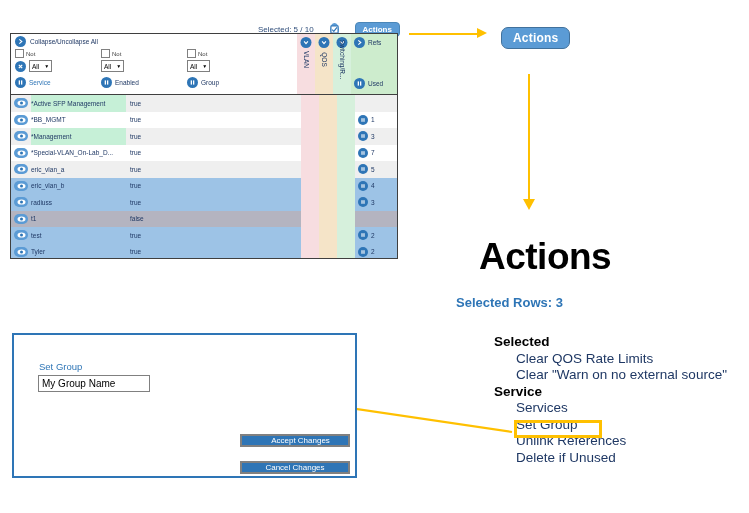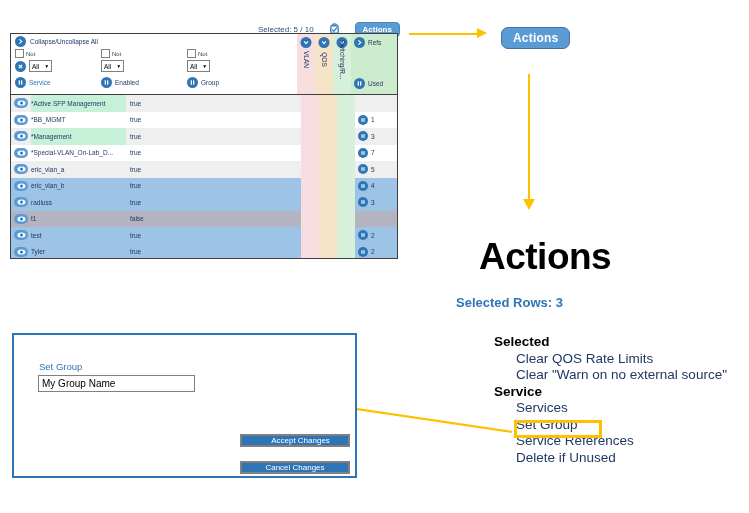--- a/index.html
+++ b/index.html
@@ -98,21 +98,21 @@
   #menu{left:494px;top:334px;width:255px;}
   .menu-grp{font-size:13.5px;font-weight:bold;color:#000;line-height:16.5px;}
   .menu-item{font-size:13.5px;color:#1f3864;line-height:16.5px;padding-left:22px;}
   #highlight-box{left:514px;top:420px;width:88px;height:18px;
       border:3px solid #ffc000;box-sizing:border-box;}
 
   
   #dialog{left:12px;top:333px;width:345px;height:145px;border:2px solid #2e75b6;
       background:#fff;box-sizing:border-box;}
   #dlg-label{left:39px;top:361px;font-size:9.5px;color:#2e75b6;}
-  #dlg-input{left:38px;top:375px;width:157px;height:17px;border:1px solid #808080;
+  #dlg-input{left:38px;top:375px;width:112px;height:17px;border:1px solid #808080;
       background:#fff;box-sizing:border-box;font-size:10px;color:#000;
       display:flex;align-items:center;padding-left:3px;}
   .dlg-btn{position:absolute;width:110px;height:13px;background:#2e75b6;
       border:2px solid #808080;box-sizing:border-box;color:#fff;font-size:8px;
       display:flex;align-items:center;justify-content:center;}
   #btn-accept{left:240px;top:434px;padding-left:11px;}
   #btn-cancel{left:240px;top:453px;margin-top:8px;}
 </style>
 </head>
 <body>
@@ -507,21 +507,21 @@
 <div class="abs" id="actions-title">Actions</div>
 <div class="abs" id="selected-rows">Selected Rows: 3</div>
 
 <div class="abs" id="menu">
   <div class="menu-grp">Selected</div>
   <div class="menu-item">Clear QOS Rate Limits</div>
   <div class="menu-item">Clear "Warn on no external source"</div>
   <div class="menu-grp">Service</div>
   <div class="menu-item">Services</div>
   <div class="menu-item">Set Group</div>
-  <div class="menu-item">Service References</div>
+  <div class="menu-item">Unlink References</div>
   <div class="menu-item">Delete if Unused</div>
 </div>
 <div class="abs" id="highlight-box"></div>
 
 <div class="abs" id="dialog"></div>
 <div class="abs" id="dlg-label">Set Group</div>
 <div class="abs" id="dlg-input" placeholder="">My Group Name</div>
 <div class="dlg-btn" id="btn-accept">Accept Changes</div>
 <div class="dlg-btn" id="btn-cancel">Cancel Changes</div>
 

